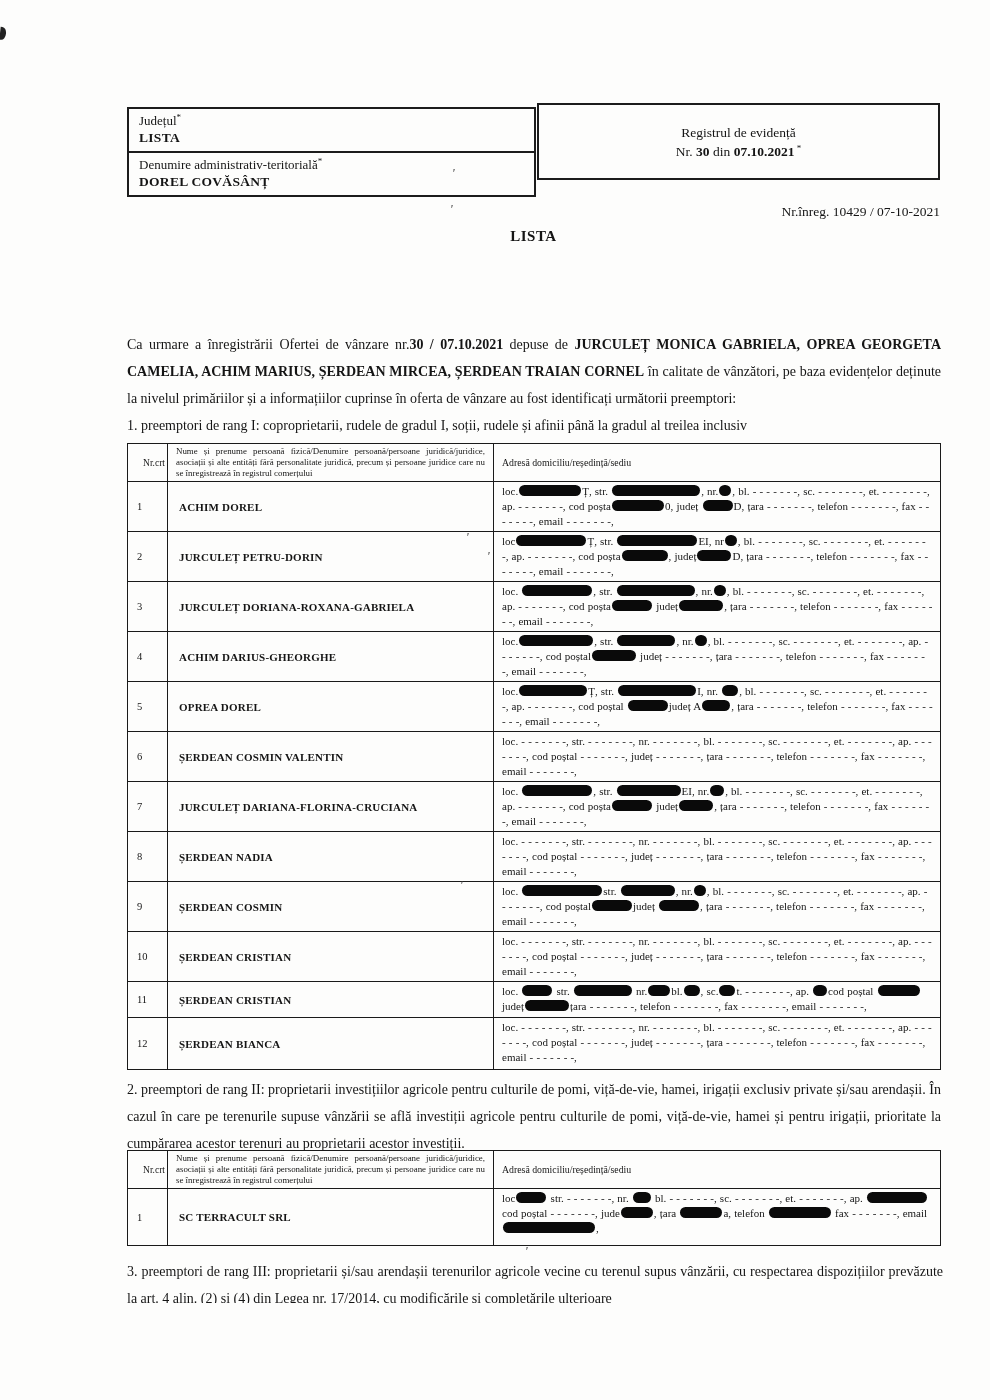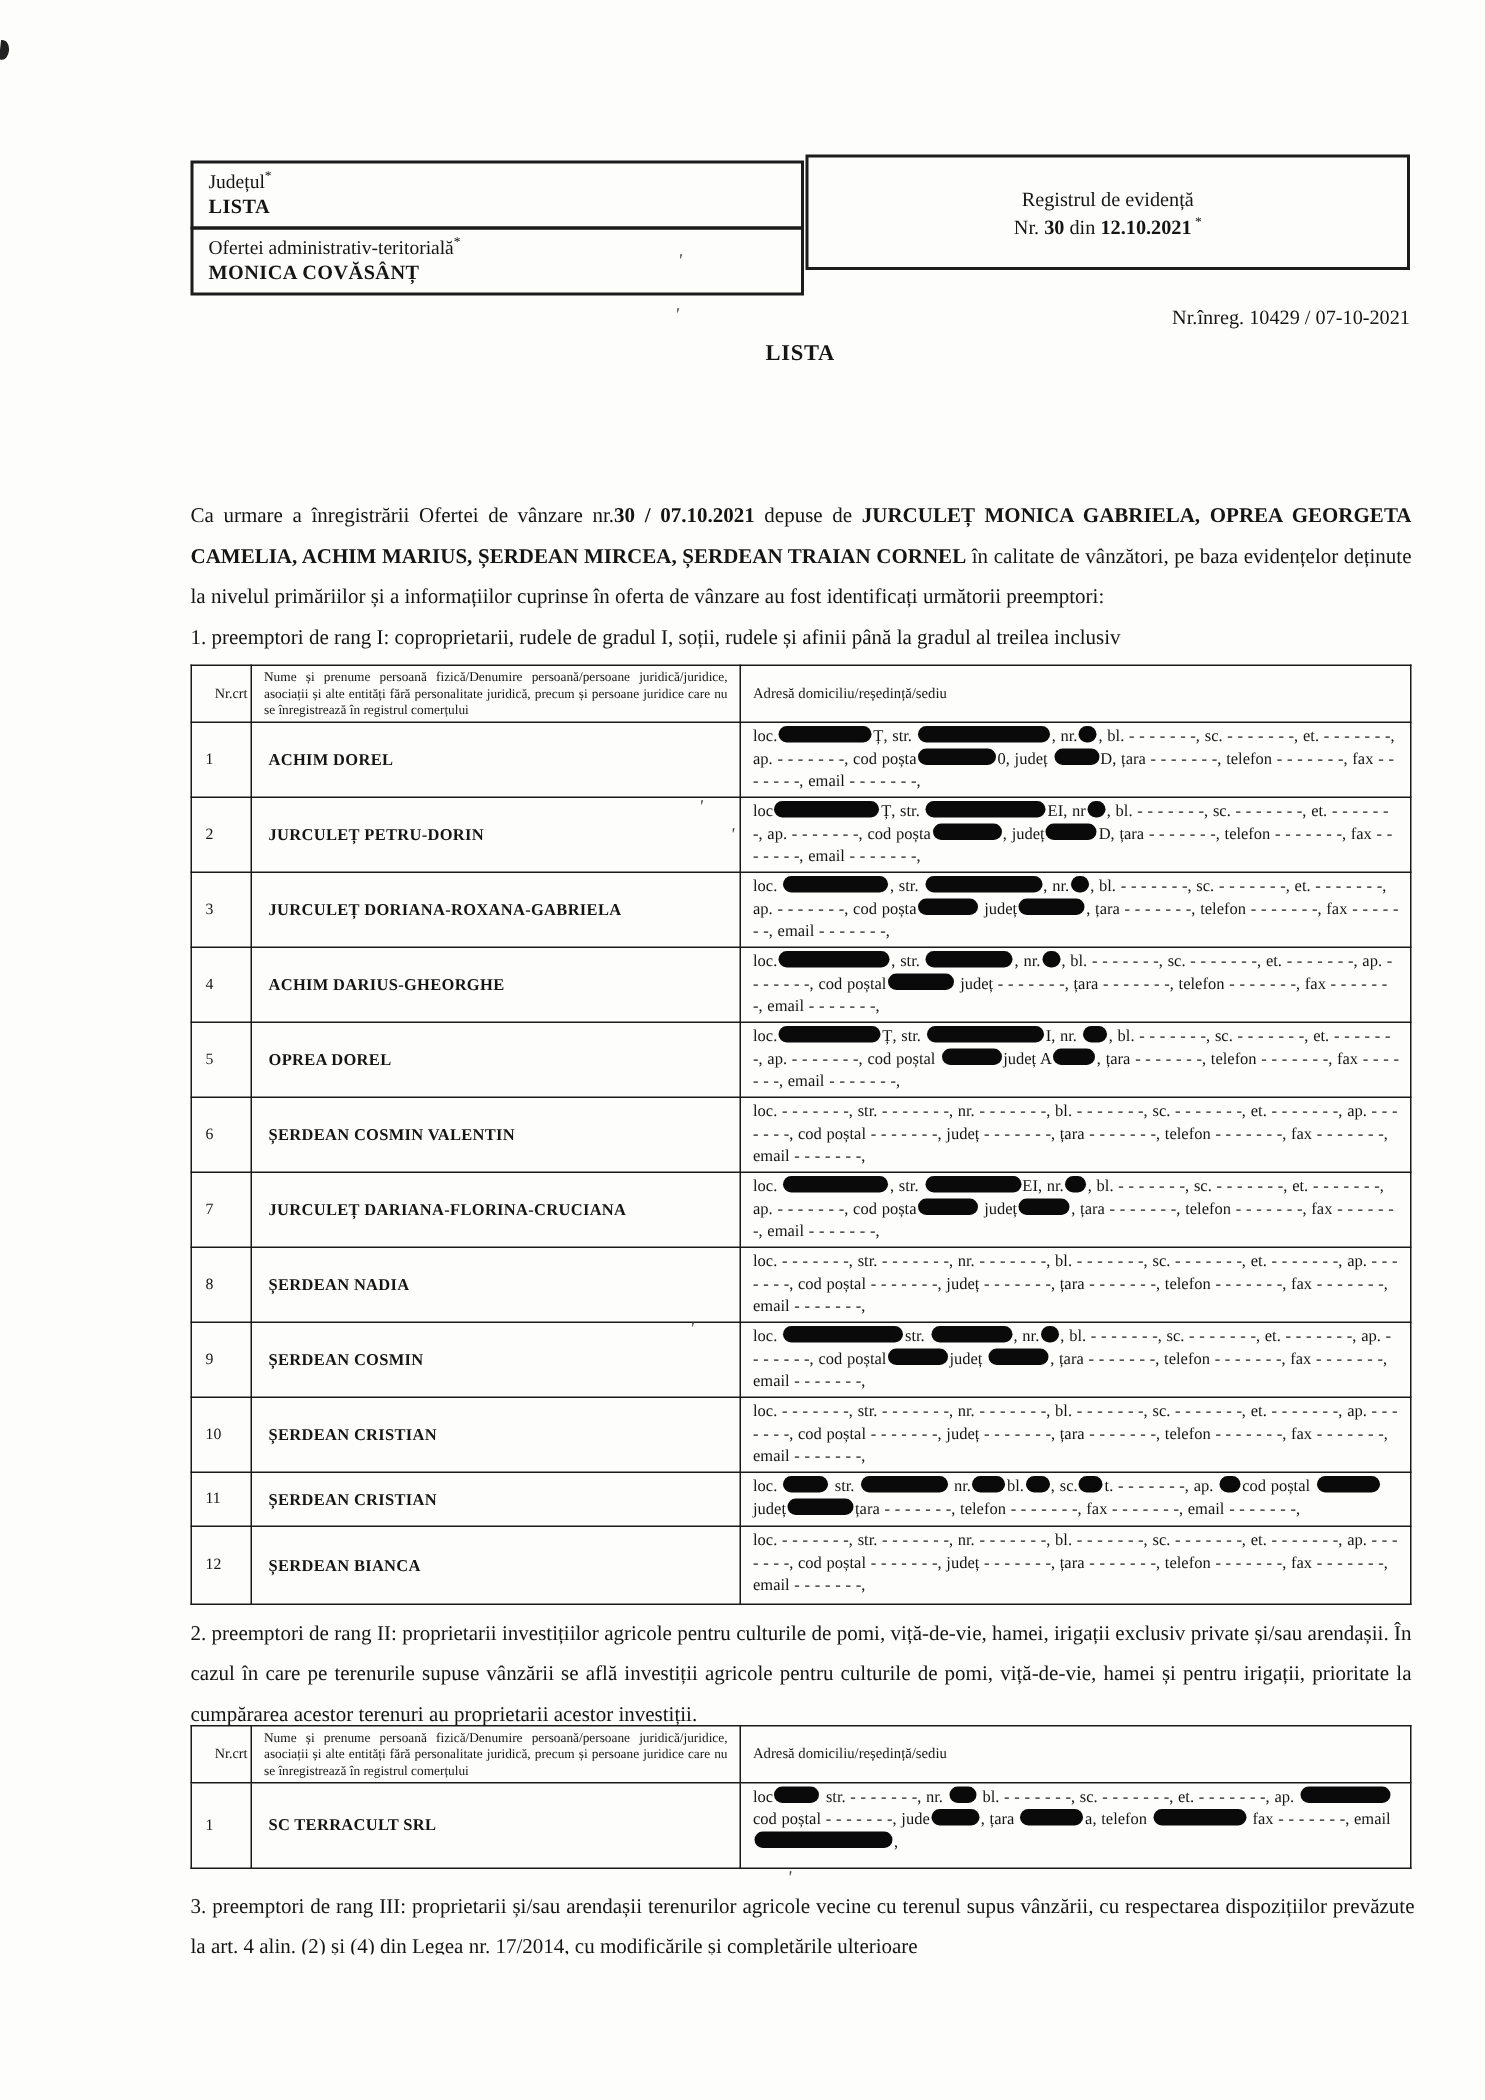--- a/index.html
+++ b/index.html
@@ -55,28 +55,28 @@
 <div class="page">
 
   <div class="speck"></div>
 
   <div class="hl">
     <div class="cell">
       <div class="lbl"><span>Județul</span><span class="sup">*</span></div>
       <div class="val">LISTA</div>
     </div>
     <div class="cell">
-      <div class="lbl"><span>Ofertei administrativ-teritorială</span><span class="sup">*</span></div>
-      <div class="val">MONICA COVĂSÂNȚ</div>
+      <div class="lbl"><span>Denumire administrativ-teritorială</span><span class="sup">*</span></div>
+      <div class="val">DOREL COVĂSÂNȚ</div>
     </div>
   </div>
 
   <div class="hrbox">
     <div>Registrul de evidență</div>
-    <div><span>Nr. </span><span class="b">30</span><span> din </span><span class="b">12.10.2021</span><span class="sup"> *</span></div>
+    <div><span>Nr. </span><span class="b">30</span><span> din </span><span class="b">07.10.2021</span><span class="sup"> *</span></div>
   </div>
 
   <div class="regline">Nr.înreg. 10429 / 07-10-2021</div>
 
   <div class="title">LISTA</div>
 
   <div class="para intro"><span>Ca urmare a înregistrării Ofertei de vânzare nr.</span><span class="b">30 / 07.10.2021</span><span> depuse de </span><span class="b">JURCULEȚ MONICA GABRIELA, OPREA GEORGETA CAMELIA, ACHIM MARIUS, ȘERDEAN MIRCEA, ȘERDEAN TRAIAN CORNEL</span><span> în calitate de vânzători, pe baza evidențelor deținute la nivelul primăriilor și a informațiilor cuprinse în oferta de vânzare au fost identificați următorii preemptori:</span></div>
 
   <div class="s1head">1. preemptori de rang I: coproprietarii, rudele de gradul I, soții, rudele și afinii până la gradul al treilea inclusiv</div>
 

